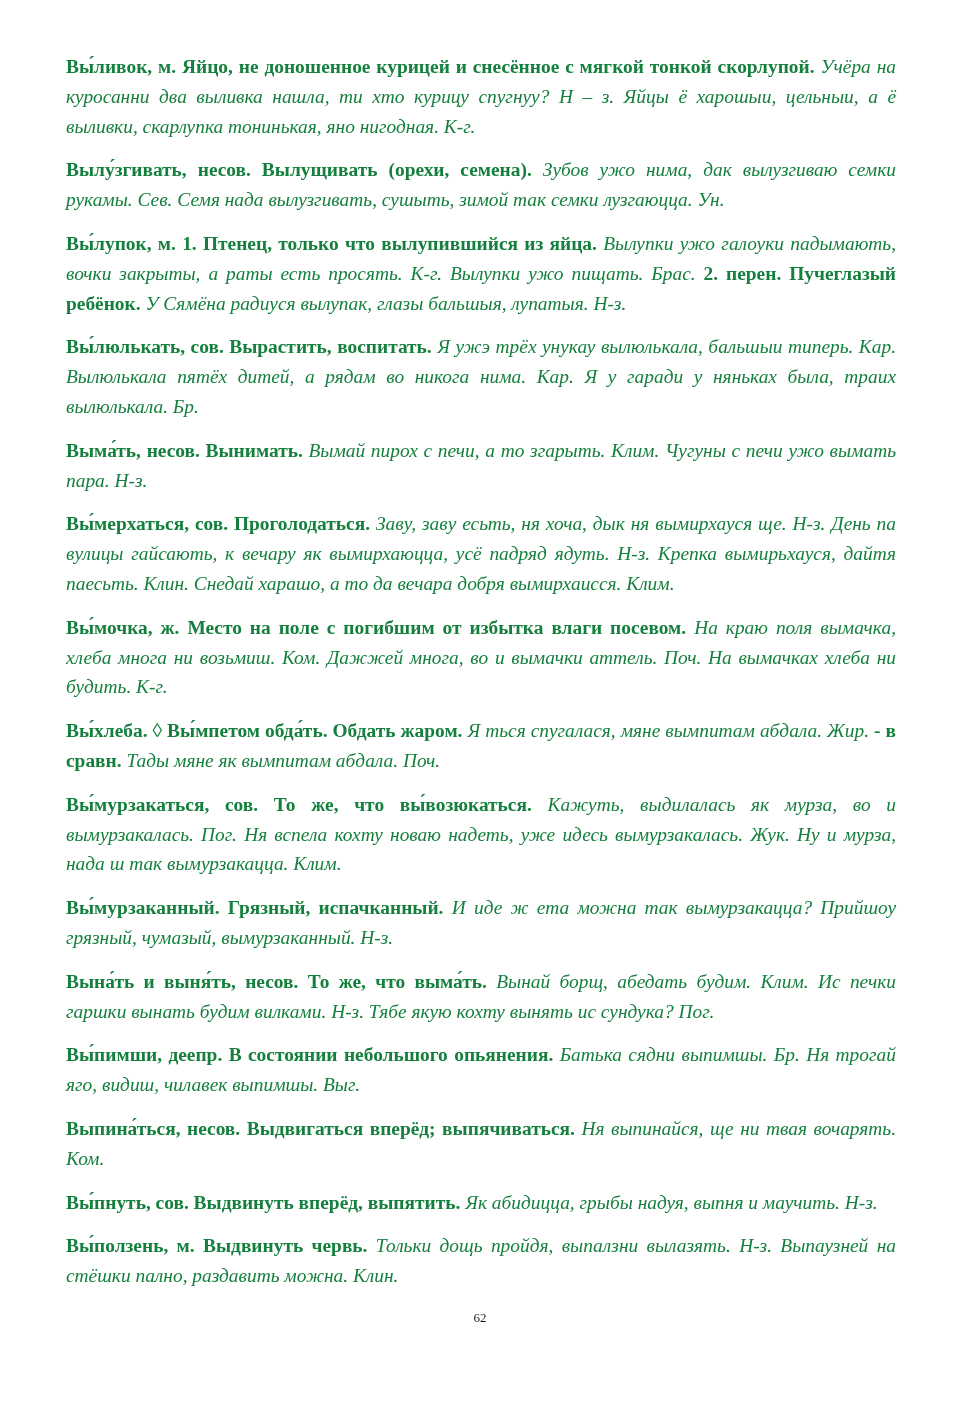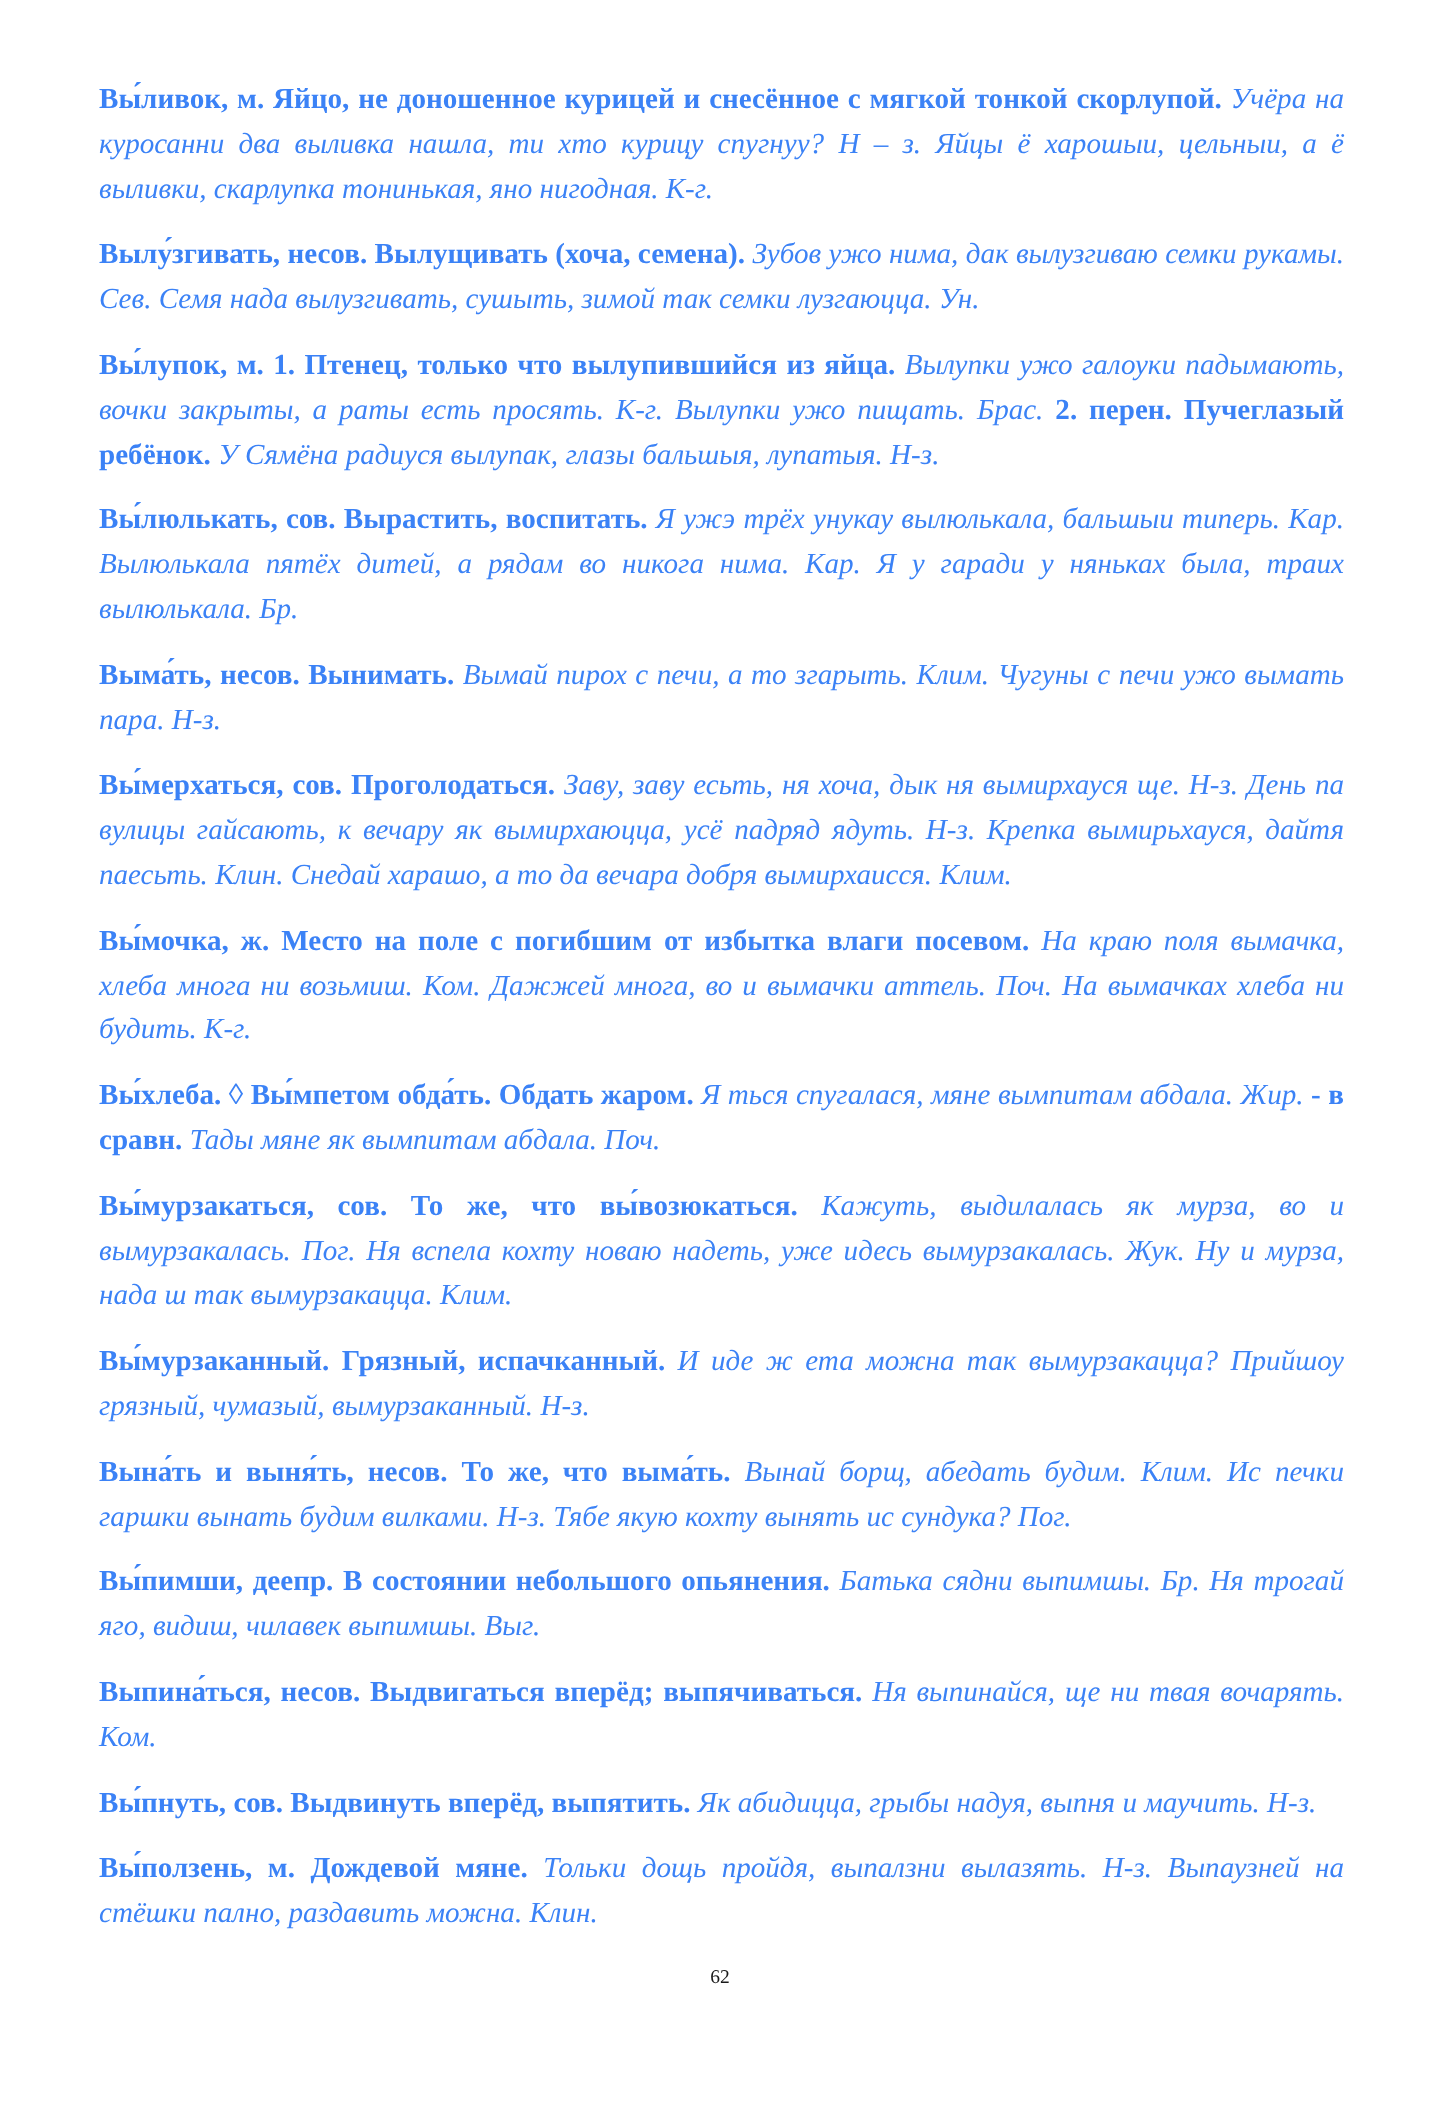--- a/index.html
+++ b/index.html
@@ -21,21 +21,21 @@
     left: 66px;
     top: 52px;
     width: 830px;
   }
   .entry {
     font-family: "Liberation Serif", "DejaVu Serif", serif;
     font-size: 19.4px;
     line-height: 29.8px;
     text-align: justify;
     text-justify: inter-word;
-    color: #3b82f6;
+    color: #15803d;
     margin: 0 0 14px 0;
     -webkit-font-smoothing: antialiased;
   }
   .entry:last-of-type { margin-bottom: 0; }
 
   
   .hw {
     font-weight: bold;
     font-style: normal;
   }
@@ -65,21 +65,21 @@
 
 <div class="page">
   <div class="content">
 
     <p class="entry">
       <span class="hw">Вы́ливок, м. Яйцо, не доношенное курицей и снесённое с мягкой тонкой скорлупой.</span>
       <span class="ex">Учёра на куросанни два выливка нашла, ти хто курицу спугнуу? Н – з. Яйцы ё харошыи, цельныи, а ё выливки, скарлупка тонинькая, яно нигодная. К-г.</span>
     </p>
 
     <p class="entry">
-      <span class="hw">Вылу́згивать, несов. Вылущивать (хоча, семена).</span>
+      <span class="hw">Вылу́згивать, несов. Вылущивать (орехи, семена).</span>
       <span class="ex">Зубов ужо нима, дак вылузгиваю семки рукамы. Сев. Семя нада вылузгивать, сушыть, зимой так семки лузгаюцца. Ун.</span>
     </p>
 
     <p class="entry">
       <span class="hw">Вы́лупок, м. 1. Птенец, только что вылупившийся из яйца.</span>
       <span class="ex">Вылупки ужо галоуки падымають, вочки закрыты, а раты есть просять. К-г. Вылупки ужо пищать. Брас.</span>
       <span class="hw">2. перен. Пучеглазый ребёнок.</span>
       <span class="ex">У Сямёна радиуся вылупак, глазы бальшыя, лупатыя. Н-з.</span>
     </p>
 
@@ -137,20 +137,20 @@
       <span class="hw">Выпина́ться, несов. Выдвигаться вперёд; выпячиваться.</span>
       <span class="ex">Ня выпинайся, ще ни твая вочарять. Ком.</span>
     </p>
 
     <p class="entry">
       <span class="hw">Вы́пнуть, сов. Выдвинуть вперёд, выпятить.</span>
       <span class="ex">Як абидицца, грыбы надуя, выпня и маучить. Н-з.</span>
     </p>
 
     <p class="entry">
-      <span class="hw">Вы́ползень, м. Дождевой мяне.</span>
+      <span class="hw">Вы́ползень, м. Выдвинуть червь.</span>
       <span class="ex">Тольки дощь пройдя, выпалзни вылазять.  Н-з. Выпаузней на стёшки пално, раздавить можна. Клин.</span>
     </p>
 
   </div>
 
   <div class="folio">62</div>
 </div>
 
 </body></html>

